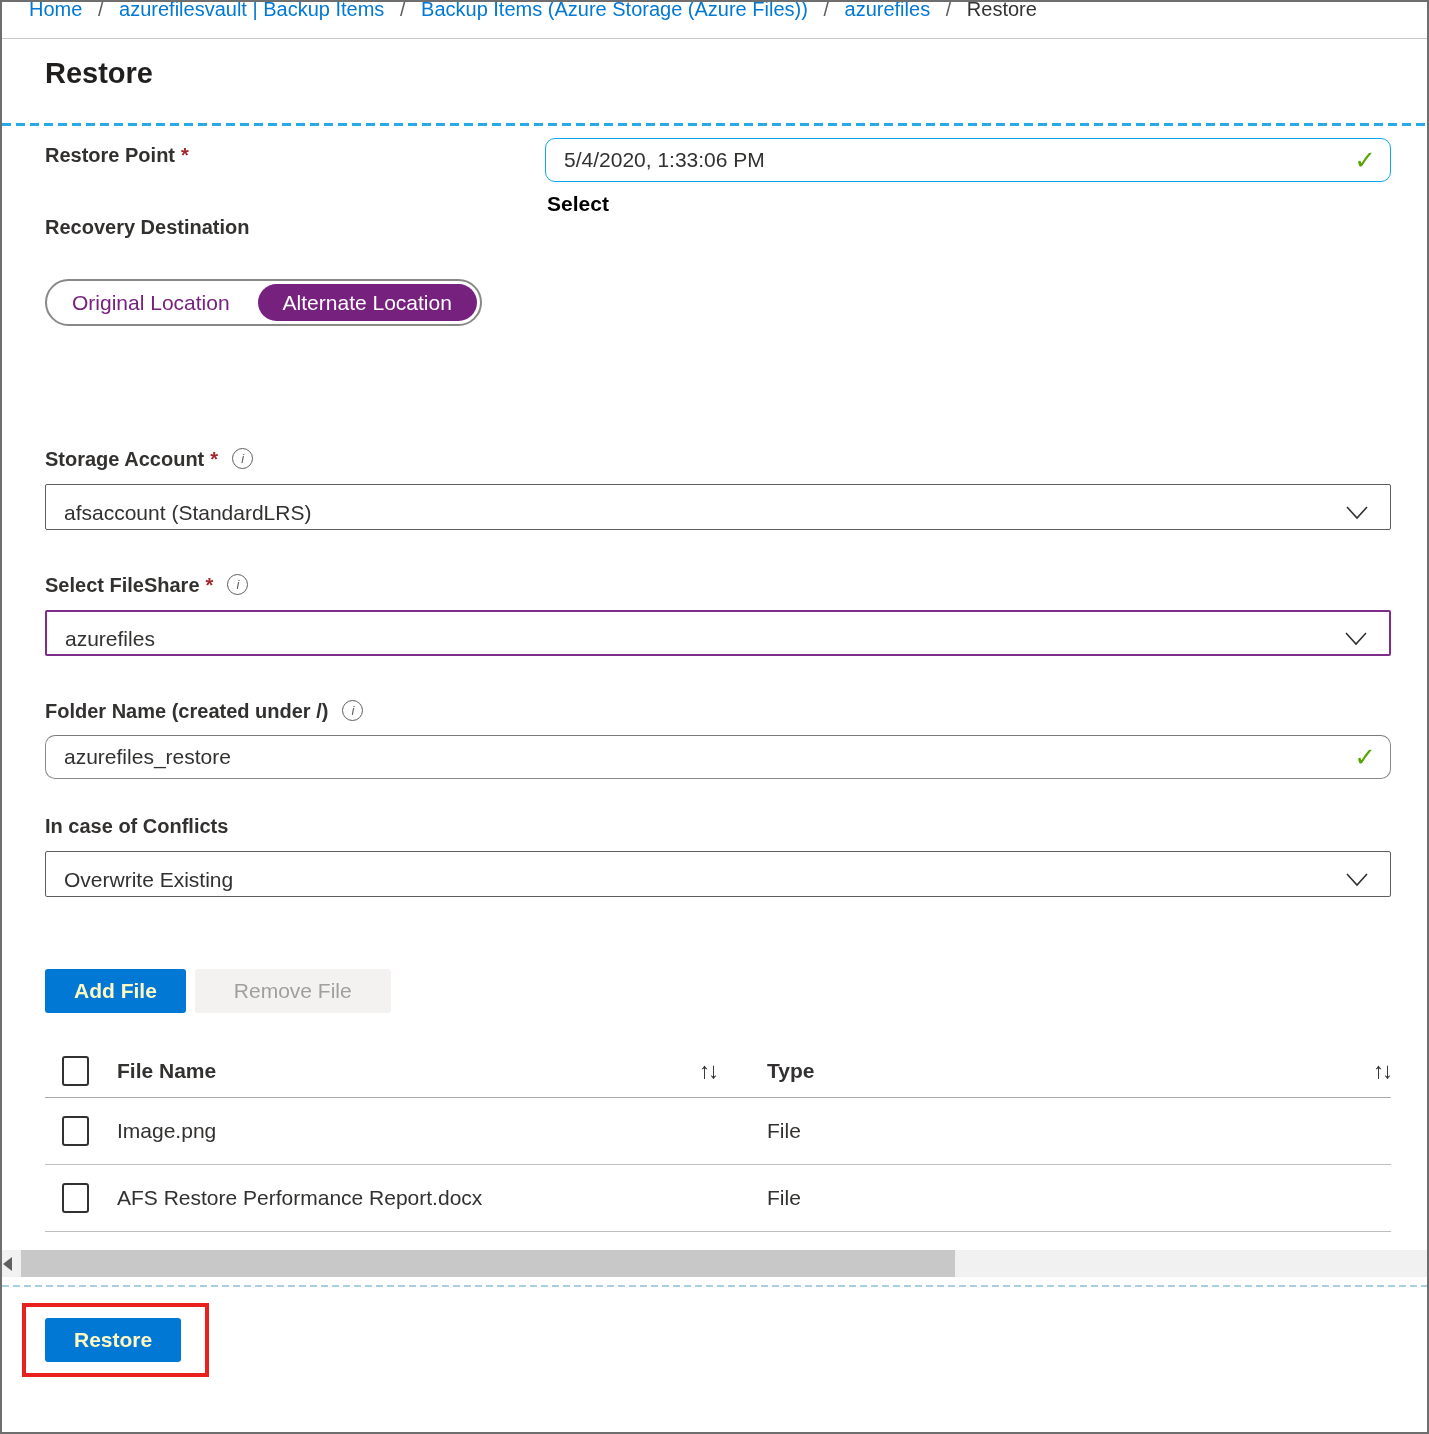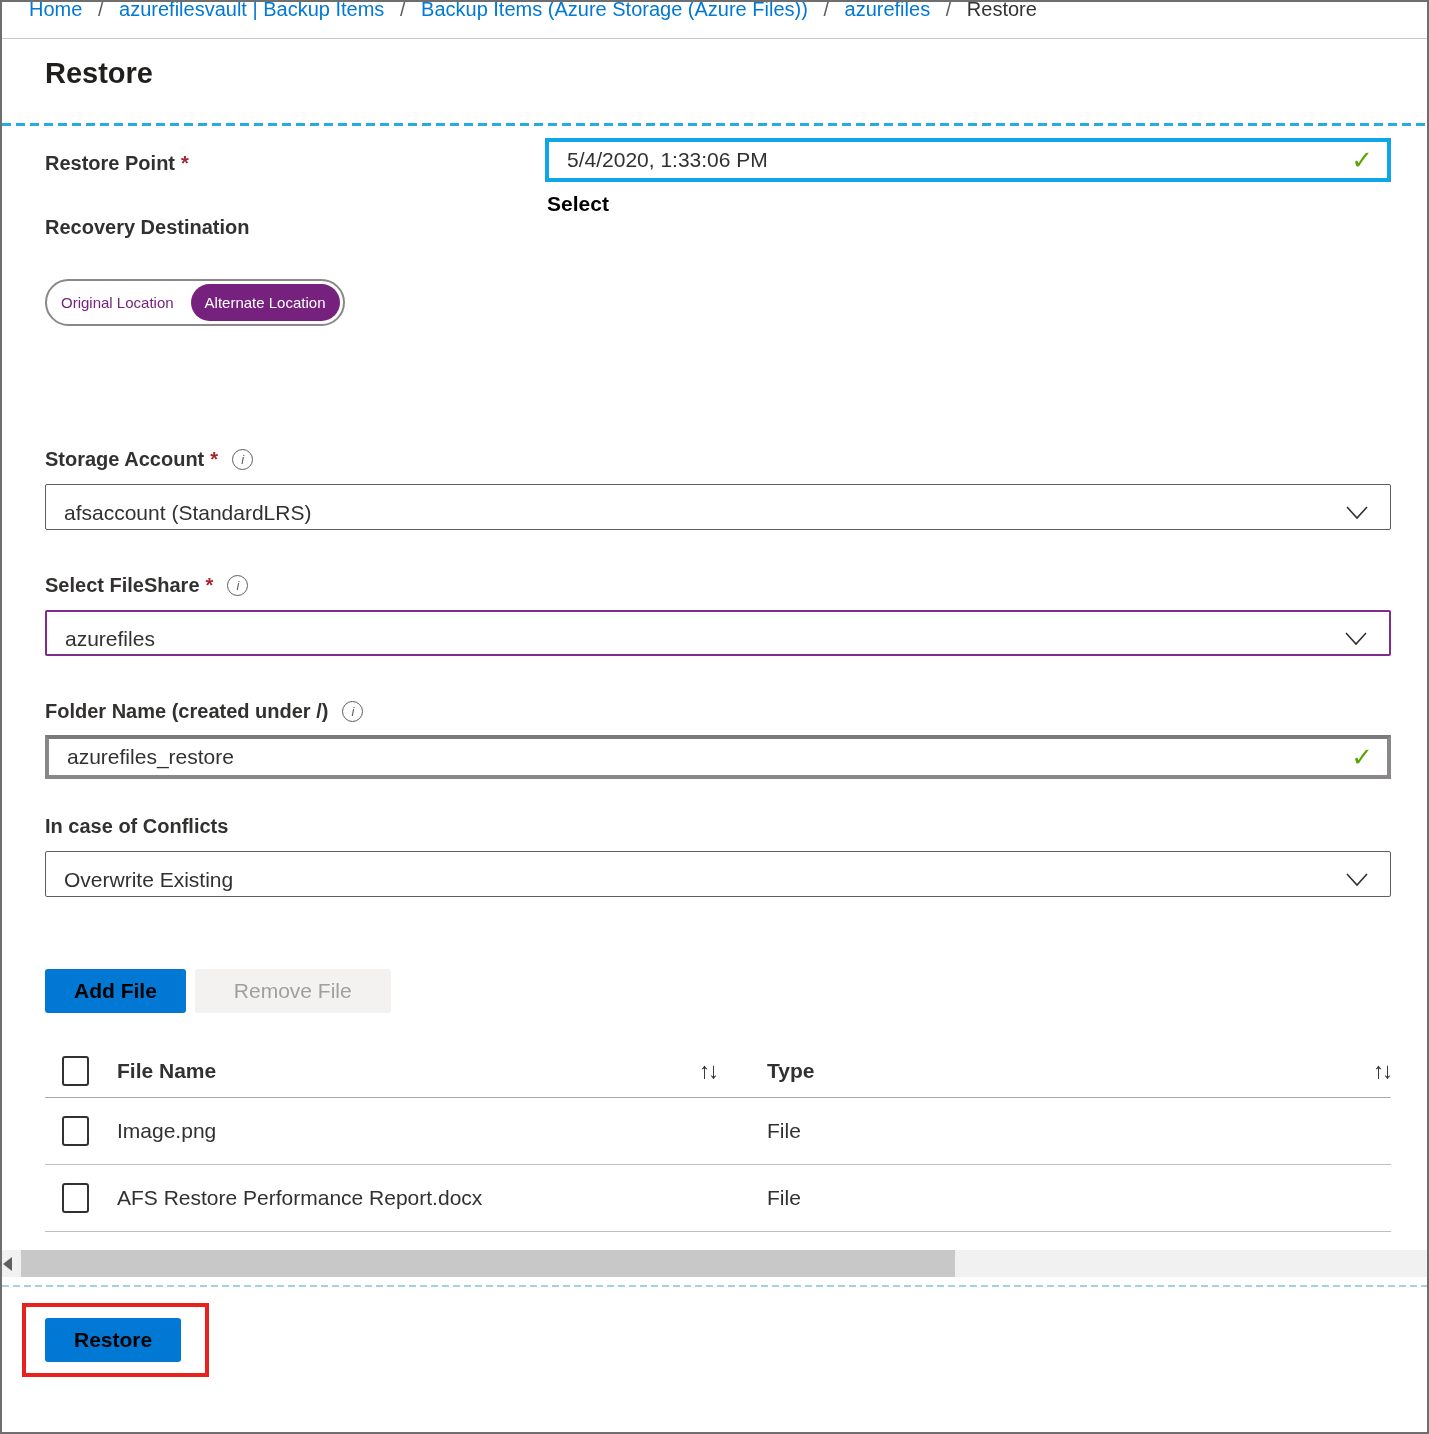--- a/index.html
+++ b/index.html
@@ -44,21 +44,21 @@
     background: repeating-linear-gradient(90deg, #29a9e6 0 9px, transparent 9px 14px);
   }
   .dashed-bottom {
     height: 2px;
     background: repeating-linear-gradient(90deg, #a9cedd 0 7px, transparent 7px 11px);
   }
 
   
   .content { padding: 0 36px 0 43px; }
 
-  .field-label { font-size: 20px; font-weight: 700; color: #323130; display: flex; align-items: center; }
+  .field-label { font-size: 20px; font-weight: 700; color: #323130; display: flex; align-items: flex-start; }
   .req { color: #a4262c; margin-left: 6px; font-weight: 700; }
   .info-icon {
     width: 21px; height: 21px;
     border: 1.5px solid #605e5c;
     border-radius: 50%;
     color: #605e5c;
     font-size: 13px;
     font-style: italic;
     display: inline-flex; align-items: center; justify-content: center;
     margin-left: 14px;
@@ -66,22 +66,22 @@
     flex: none;
   }
 
   .rp-row { display: flex; margin-top: 12px; }
   .rp-label { width: 500px; padding-top: 6px; }
 
   .text-field {
     position: relative;
     flex: 1;
     height: 44px;
-    border: 4px solid #0ea5e9;
-    border-radius: 0;
+    border: 1px solid #0ea5e9;
+    border-radius: 10px;
     background: #fff;
     display: flex; align-items: center;
   }
   .text-field input {
     border: none; outline: none;
     font-family: "Liberation Sans", sans-serif;
     font-size: 21px; color: #323130;
     flex: 1; padding: 0 40px 0 18px;
     background: transparent;
   }
@@ -103,23 +103,23 @@
   .toggle {
     margin-top: 40px;
     display: inline-flex; align-items: center;
     border: 2px solid #8a8886;
     border-radius: 25px;
     height: 47px;
     overflow: hidden;
     background: #fff;
   }
   .toggle-opt {
-    font-size: 15px;
+    font-size: 21px;
     color: #76217e;
-    padding: 0 14px;
+    padding: 0 25px;
     height: 100%;
     display: inline-flex; align-items: center;
     cursor: pointer;
   }
   .toggle-opt.selected {
     background: #76217e;
     color: #ffffff;
     border-radius: 22px;
     margin: 3px;
     height: 37px;
@@ -149,21 +149,21 @@
   
   .btn-row { margin-top: 72px; display: flex; gap: 9px; }
   .btn {
     height: 44px;
     font-family: "Liberation Sans", sans-serif;
     font-size: 21px; font-weight: 700;
     border: none; border-radius: 3px;
     padding: 0 29px;
     cursor: pointer;
   }
-  .btn-primary { background: #0078d4; color: #000000; }
+  .btn-primary { background: #0078d4; color: #fef9c3; }
   .btn-disabled { background: #f3f2f1; color: #a19f9d; font-weight: 400; padding: 0 39px; cursor: default; }
 
   
   .grid { margin-top: 32px; }
   .grid-row {
     display: flex; align-items: center;
     border-bottom: 1px solid #bfbfbf;
   }
   .grid-header { height: 53px; font-weight: 700; font-size: 21px; border-bottom: 1.5px solid #a8a8a8; }
   .grid-data { height: 67px; font-size: 21px; }

